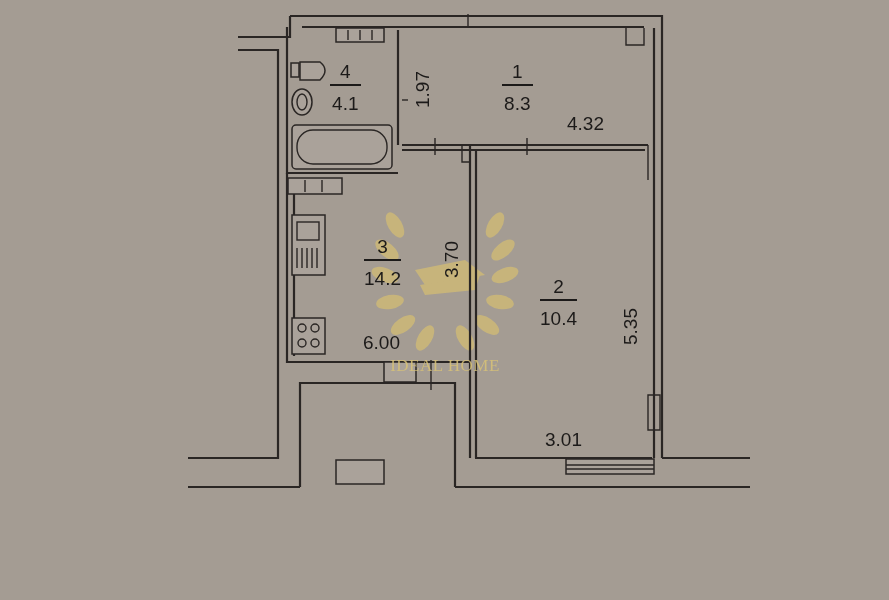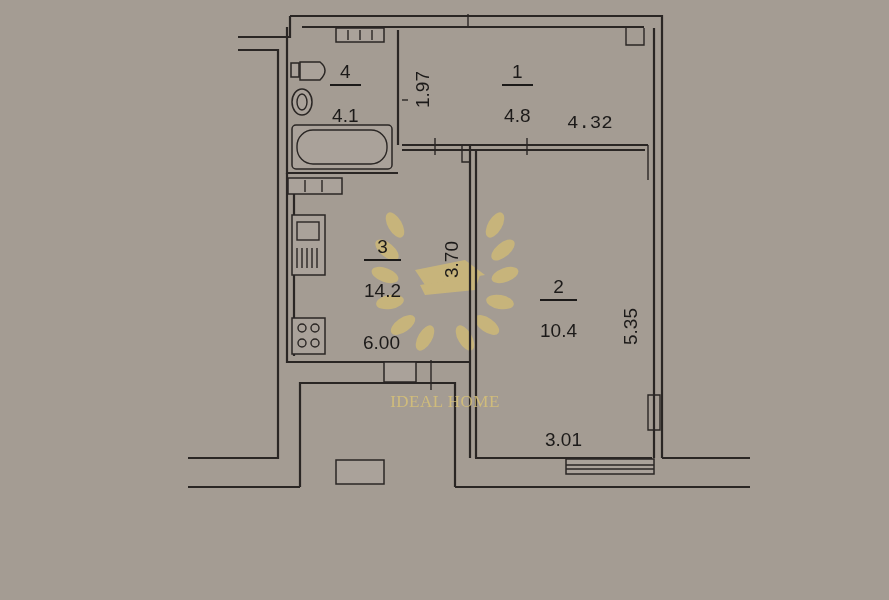--- a/index.html
+++ b/index.html
@@ -9,24 +9,24 @@
       font-family: "Liberation Sans", sans-serif;
       position: relative;
     }
     #plan { position: absolute; left: 0; top: 0; width: 889px; height: 600px; }
     .wall { stroke: #2a2624; stroke-width: 2.2; fill: none; }
     .thin { stroke: #2a2624; stroke-width: 1.4; fill: none; }
     .fix { stroke: #2a2624; stroke-width: 1.5; fill: #aaa29a; }
     .lbl { position: absolute; color: #1c1a19; font-size: 19px; font-weight: 400; text-align: center; line-height: 1; }
     .room { position: absolute; text-align: center; color: #1c1a19; font-size: 19px; line-height: 1; }
     .room .num { display: block; padding: 0 10px 3px; border-bottom: 2px solid #1c1a19; }
-    .room .area { display: block; padding-top: 20px; }
+    .room .area { display: block; padding-top: 8px; }
     .vert { transform: rotate(-90deg); transform-origin: center center; }
     .wm { position: absolute; left: 372px; top: 356px; width: 146px; text-align: center; color: #d8c277; opacity: 0.85;
-          font-family: "Liberation Serif", serif; font-size: 17px; letter-spacing: 0.5px; margin-top: 36px; }
+          font-family: "Liberation Serif", serif; font-size: 17px; letter-spacing: 0.5px; }
   </style>
 </head>
 <body>
 
 <svg id="plan" viewBox="0 0 889 600">
 
   <g fill="#d3bd74" opacity="0.75">
     <g transform="translate(445,280)">
       <ellipse cx="-50" cy="-55" rx="7" ry="14" transform="rotate(-30 -50 -55)"></ellipse>
       <ellipse cx="-58" cy="-30" rx="7" ry="14" transform="rotate(-50 -58 -30)"></ellipse>
@@ -126,31 +126,31 @@
     <circle class="thin" cx="315" cy="343" r="4"></circle>
   </g>
 </svg>
 
 <div class="room" style="left:330px; top:62px;">
   <span class="num">4</span>
   <span class="area">4.1</span>
 </div>
 <div class="room" style="left:502px; top:62px;">
   <span class="num">1</span>
-  <span class="area">4.8</span>
+  <span class="area">8.3</span>
 </div>
 <div class="room" style="left:364px; top:237px;">
   <span class="num">3</span>
   <span class="area">14.2</span>
 </div>
 <div class="room" style="left:540px; top:277px;">
   <span class="num">2</span>
   <span class="area">10.4</span>
 </div>
 
 <div class="lbl vert" style="left:400px; top:80px; width:44px;">1.97</div>
-<div class="lbl" style="left:567px; top:114px;font-family:Liberation Mono, monospace;">4.32</div>
+<div class="lbl" style="left:567px; top:114px;">4.32</div>
 <div class="lbl vert" style="left:429px; top:250px; width:44px;">3.70</div>
 <div class="lbl" style="left:363px; top:333px;">6.00</div>
 <div class="lbl vert" style="left:608px; top:317px; width:44px;">5.35</div>
 <div class="lbl" style="left:545px; top:430px;">3.01</div>
 
 <div class="wm">IDEAL HOME</div>
 
 </body></html>

